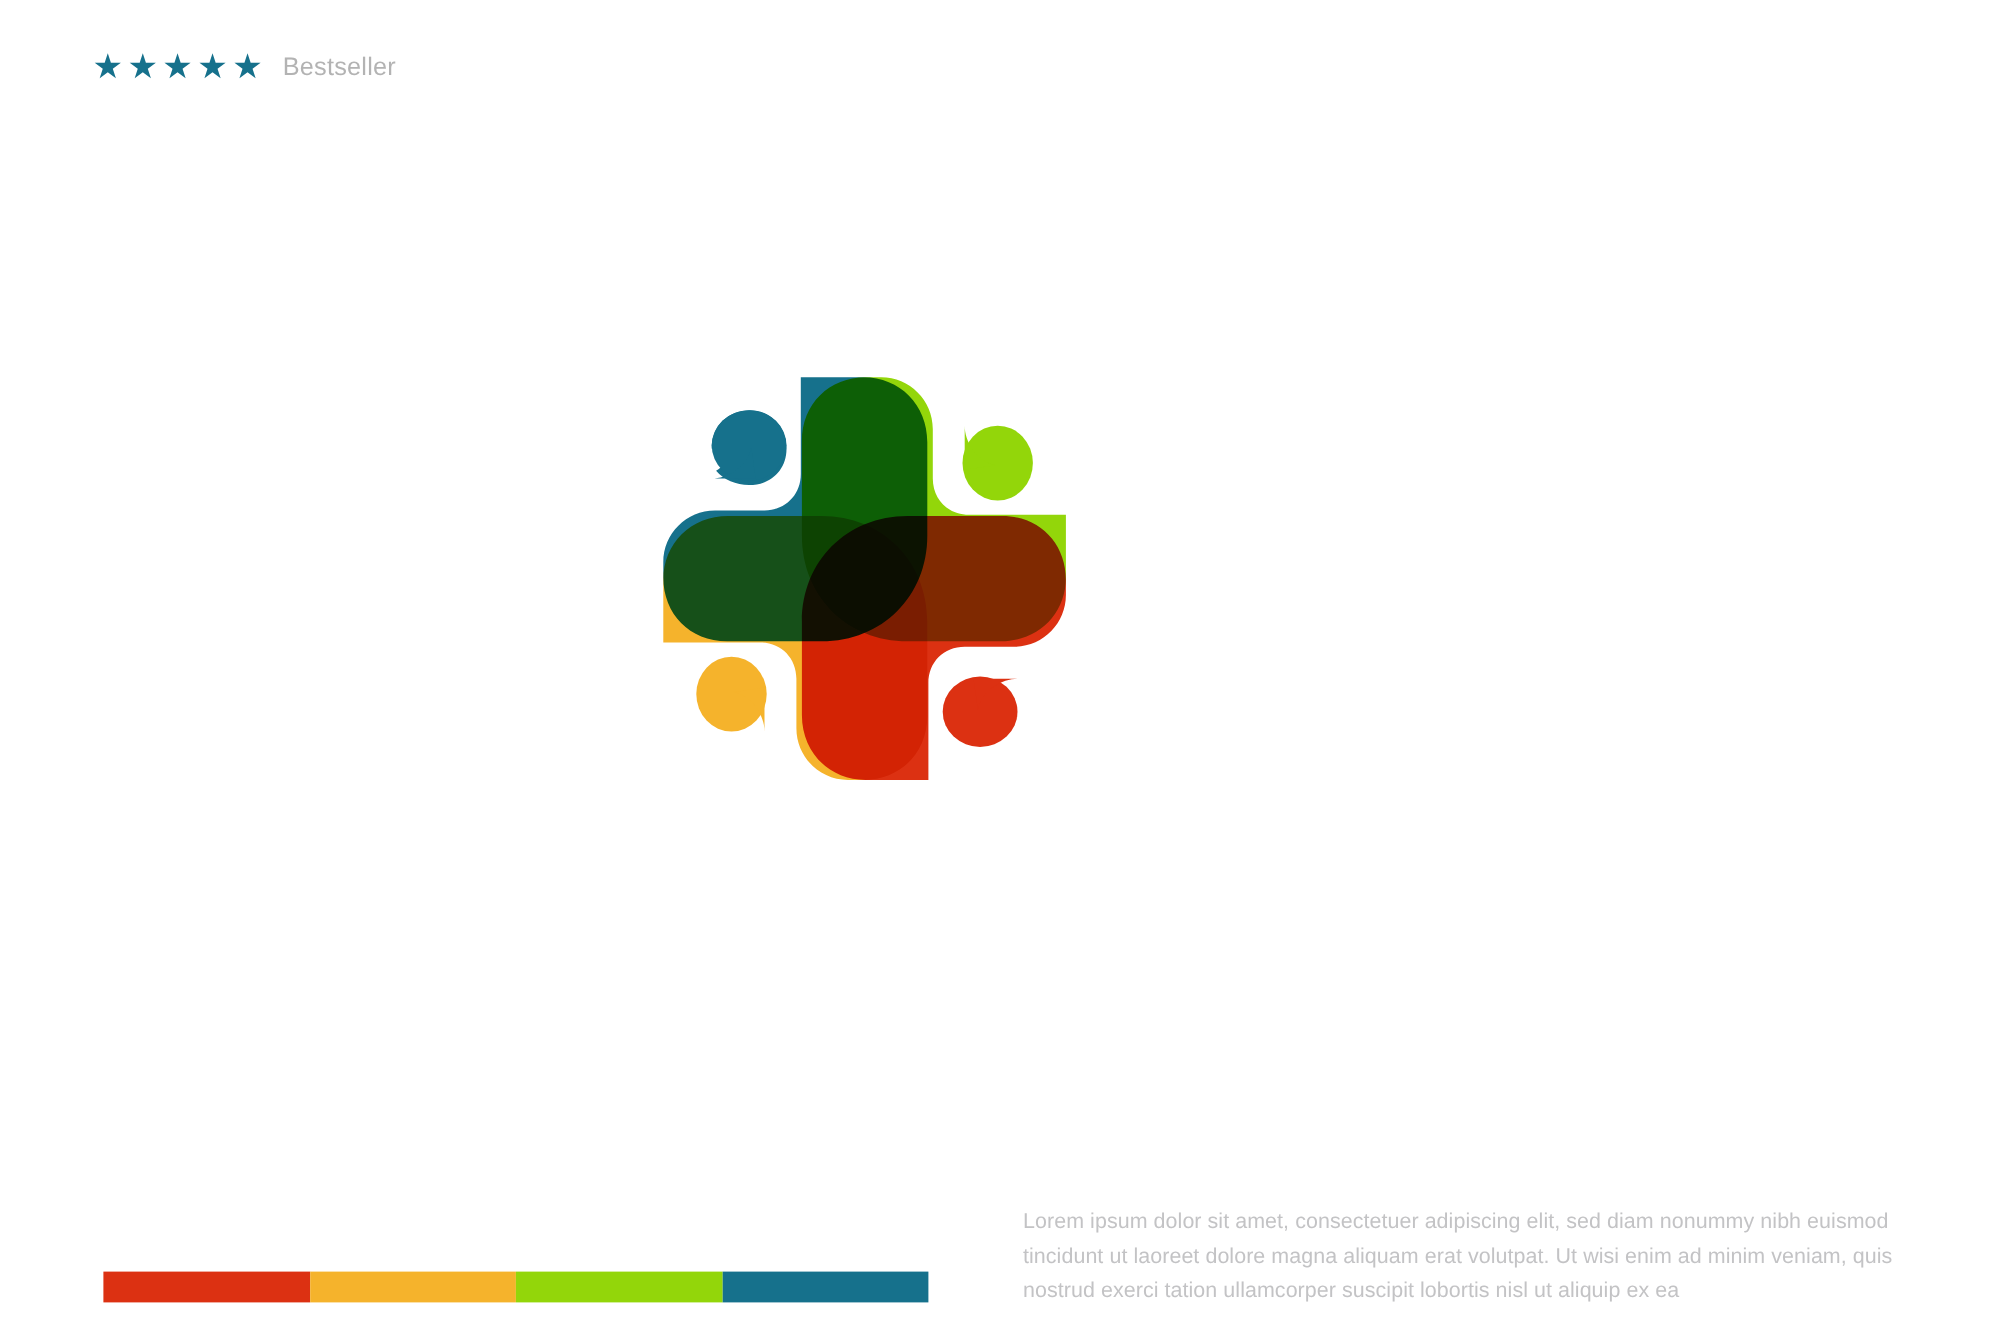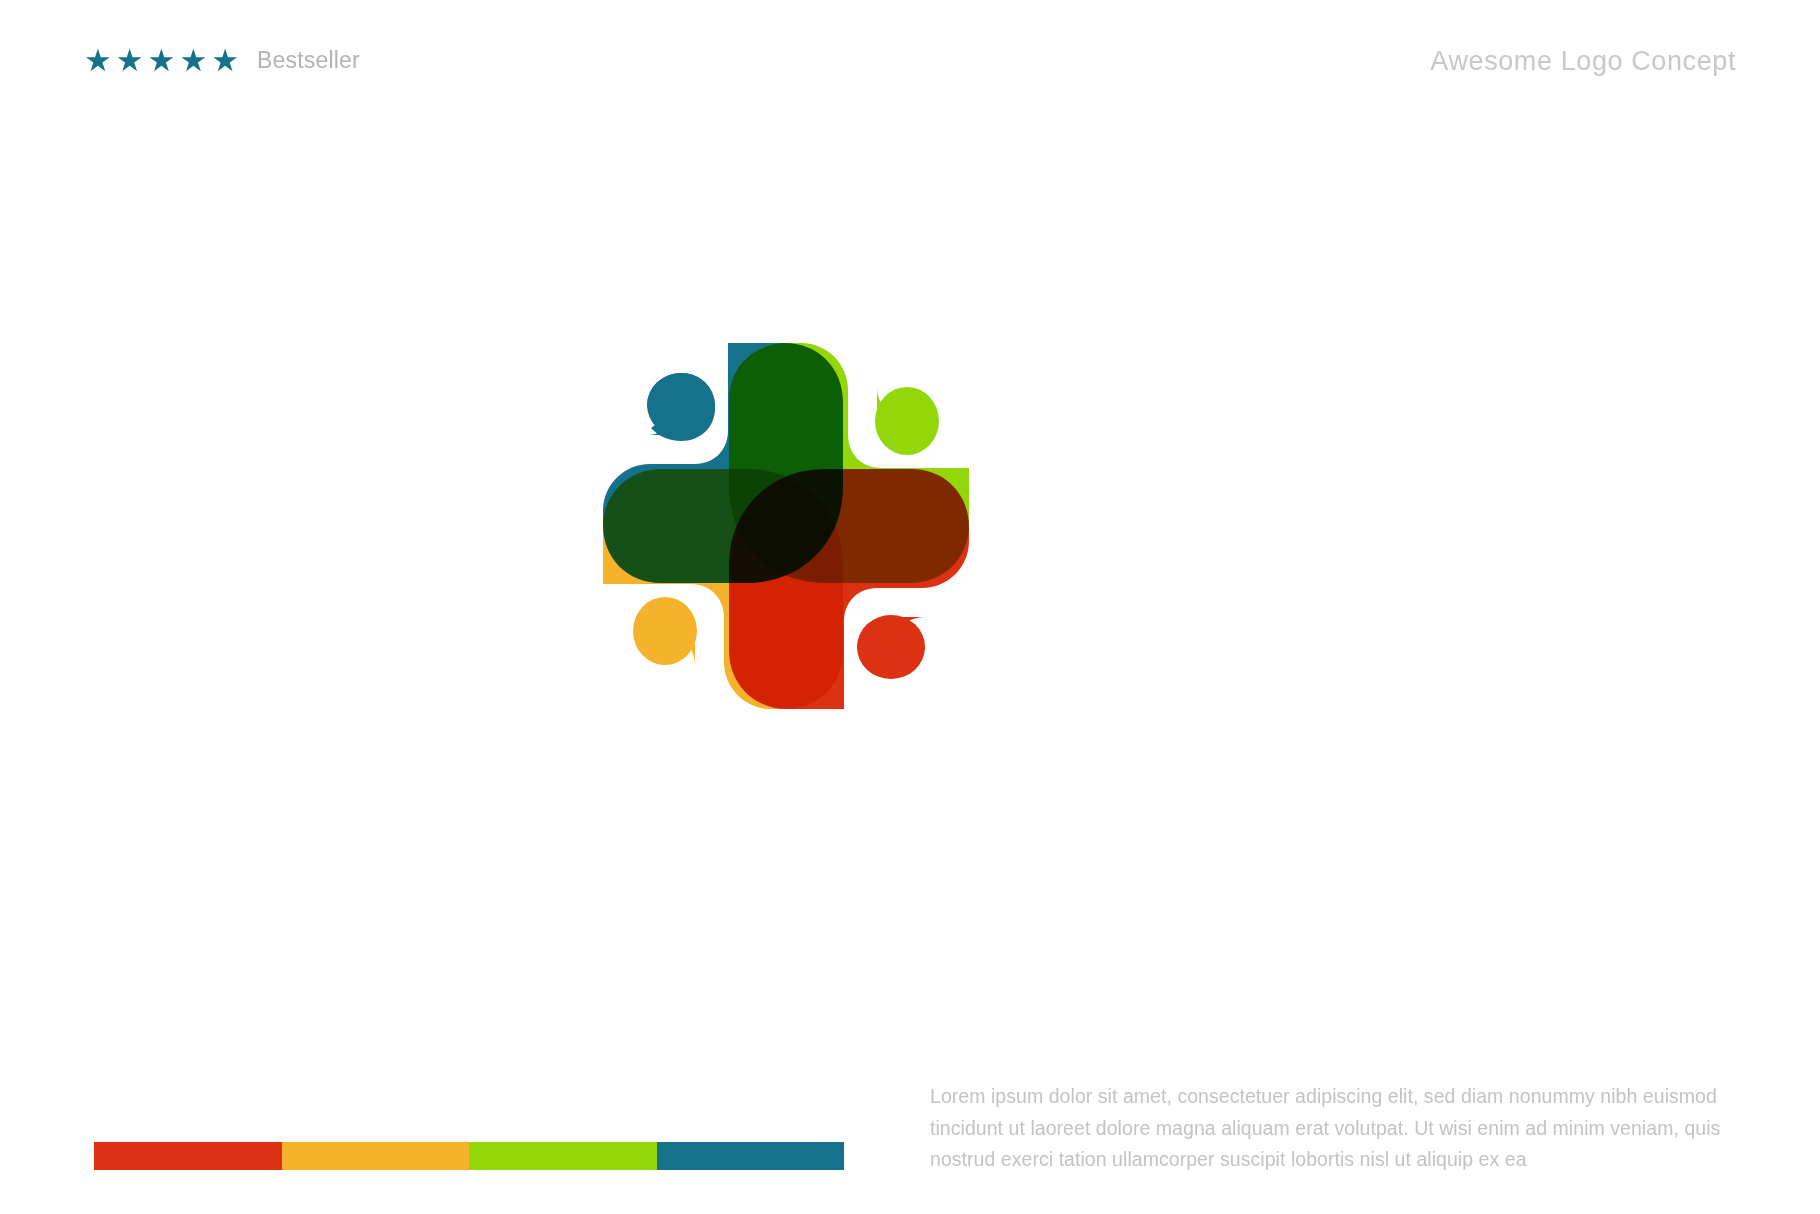--- a/index.html
+++ b/index.html
@@ -77,21 +77,21 @@
   .logo-stage svg {
     display: block;
     width: 382px;
     height: 382px;
   }
 
   
   .footer {
     position: absolute;
     left: 0;
-    bottom: 18px;
+    bottom: 4px;
     width: 1820px;
     height: 260px;
   }
 
   .swatches {
     position: absolute;
     left: 94px;
     bottom: 26px;
     display: flex;
     width: 750px;
@@ -124,21 +124,20 @@
     <div class="stars">
       <span class="star" style="color: rgb(22, 113, 140);">★</span>
       <span class="star" style="color: rgb(22, 113, 140);">★</span>
       <span class="star" style="color: rgb(22, 113, 140);">★</span>
       <span class="star" style="color: rgb(22, 113, 140);">★</span>
       <span class="star" style="color: rgb(22, 113, 140);">★</span>
     </div>
     <span class="badge-label">Bestseller</span>
   </div>
 
-  <div class="concept-title">Awesome Logo Concept</div>
 </div>
 
 <div class="logo-stage">
   <svg viewBox="0 0 382 382" xmlns="http://www.w3.org/2000/svg" aria-hidden="true">
     <defs>
 
       <path id="logo-arm" d="M 191 8
                C 228 8, 249 33, 249 68
                L 249 150
                C 249 190, 231 213, 191 213

